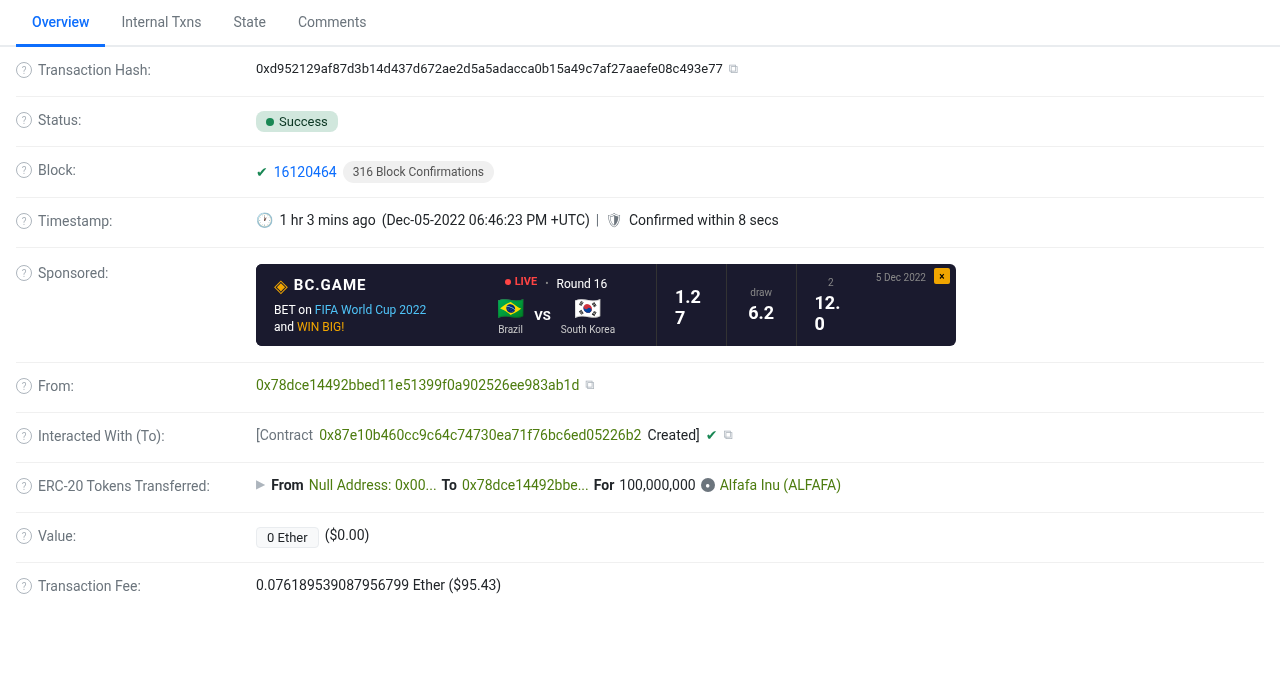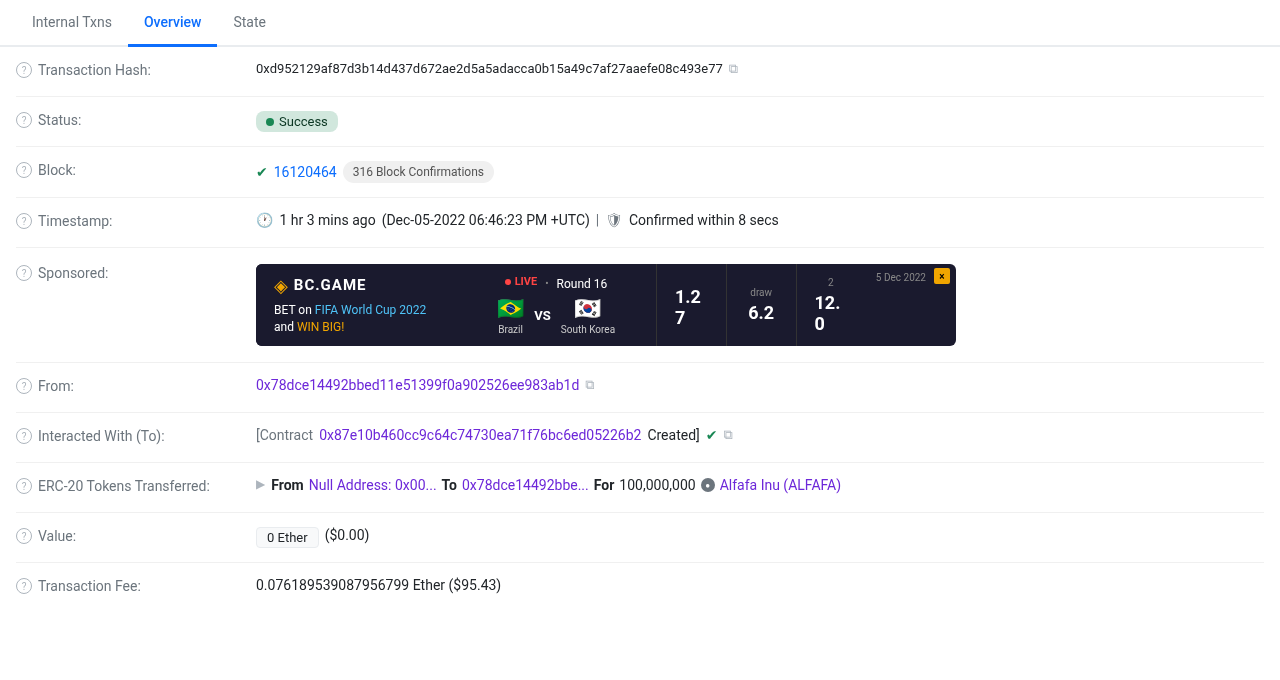--- a/index.html
+++ b/index.html
@@ -146,21 +146,21 @@
     
     .copy-icon {
       color: #adb5bd;
       cursor: pointer;
       font-size: 13px;
       flex-shrink: 0;
     }
 
     
     a, .link {
-      color: #6d28d9;
+      color: #4d7c0f;
       text-decoration: none;
       cursor: pointer;
     }
 
     
     .ad-banner {
       background: #1a1a2e;
       border-radius: 6px;
       overflow: hidden;
       display: flex;
@@ -350,23 +350,24 @@
 
     .contract-bracket {
       color: #6c757d;
     }
   </style>
 </head>
 <body>
 
 <div>
   <div class="tabs">
+    <div class="tab active">Overview</div>
     <div class="tab">Internal Txns</div>
-    <div class="tab active">Overview</div>
     <div class="tab">State</div>
+    <div class="tab">Comments</div>
   </div>
 </div>
 
 <div class="content">
 
   <div class="row">
     <div class="row-label">
       <span class="help-icon">?</span>
       <span>Transaction Hash:</span>
     </div>

